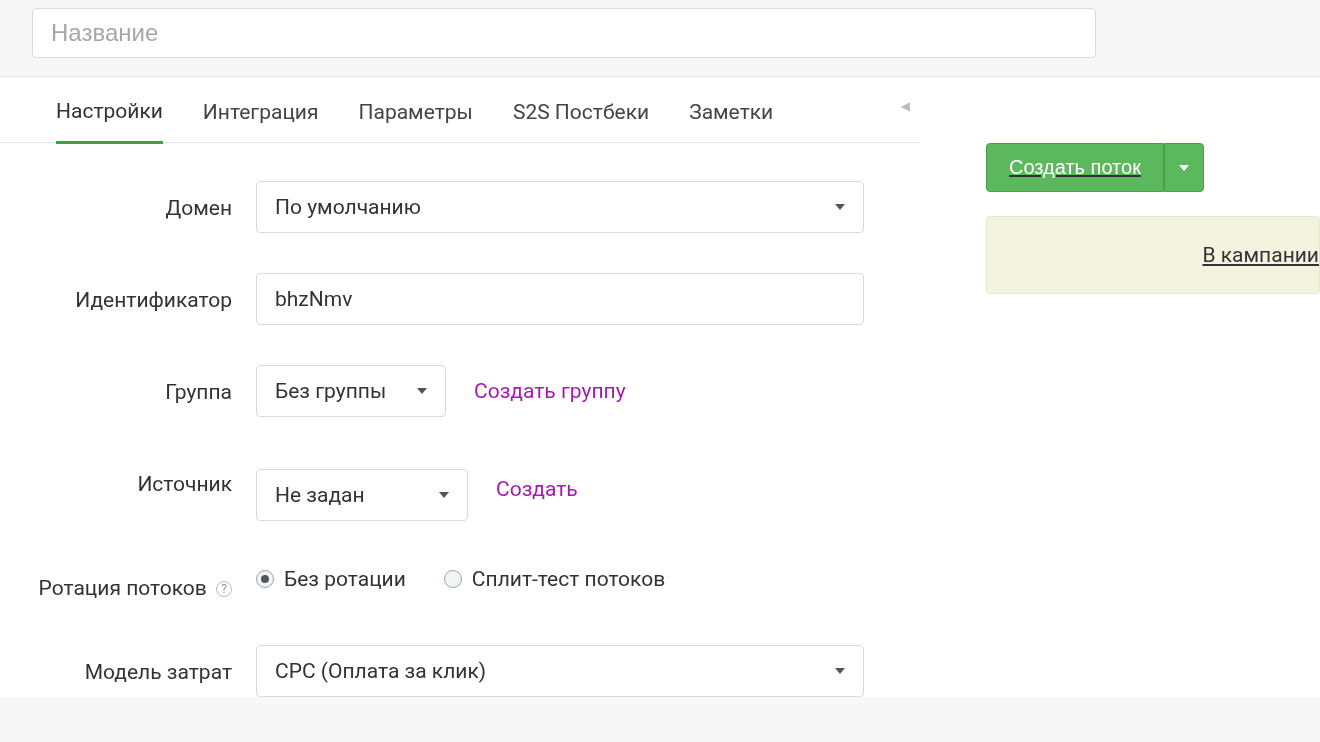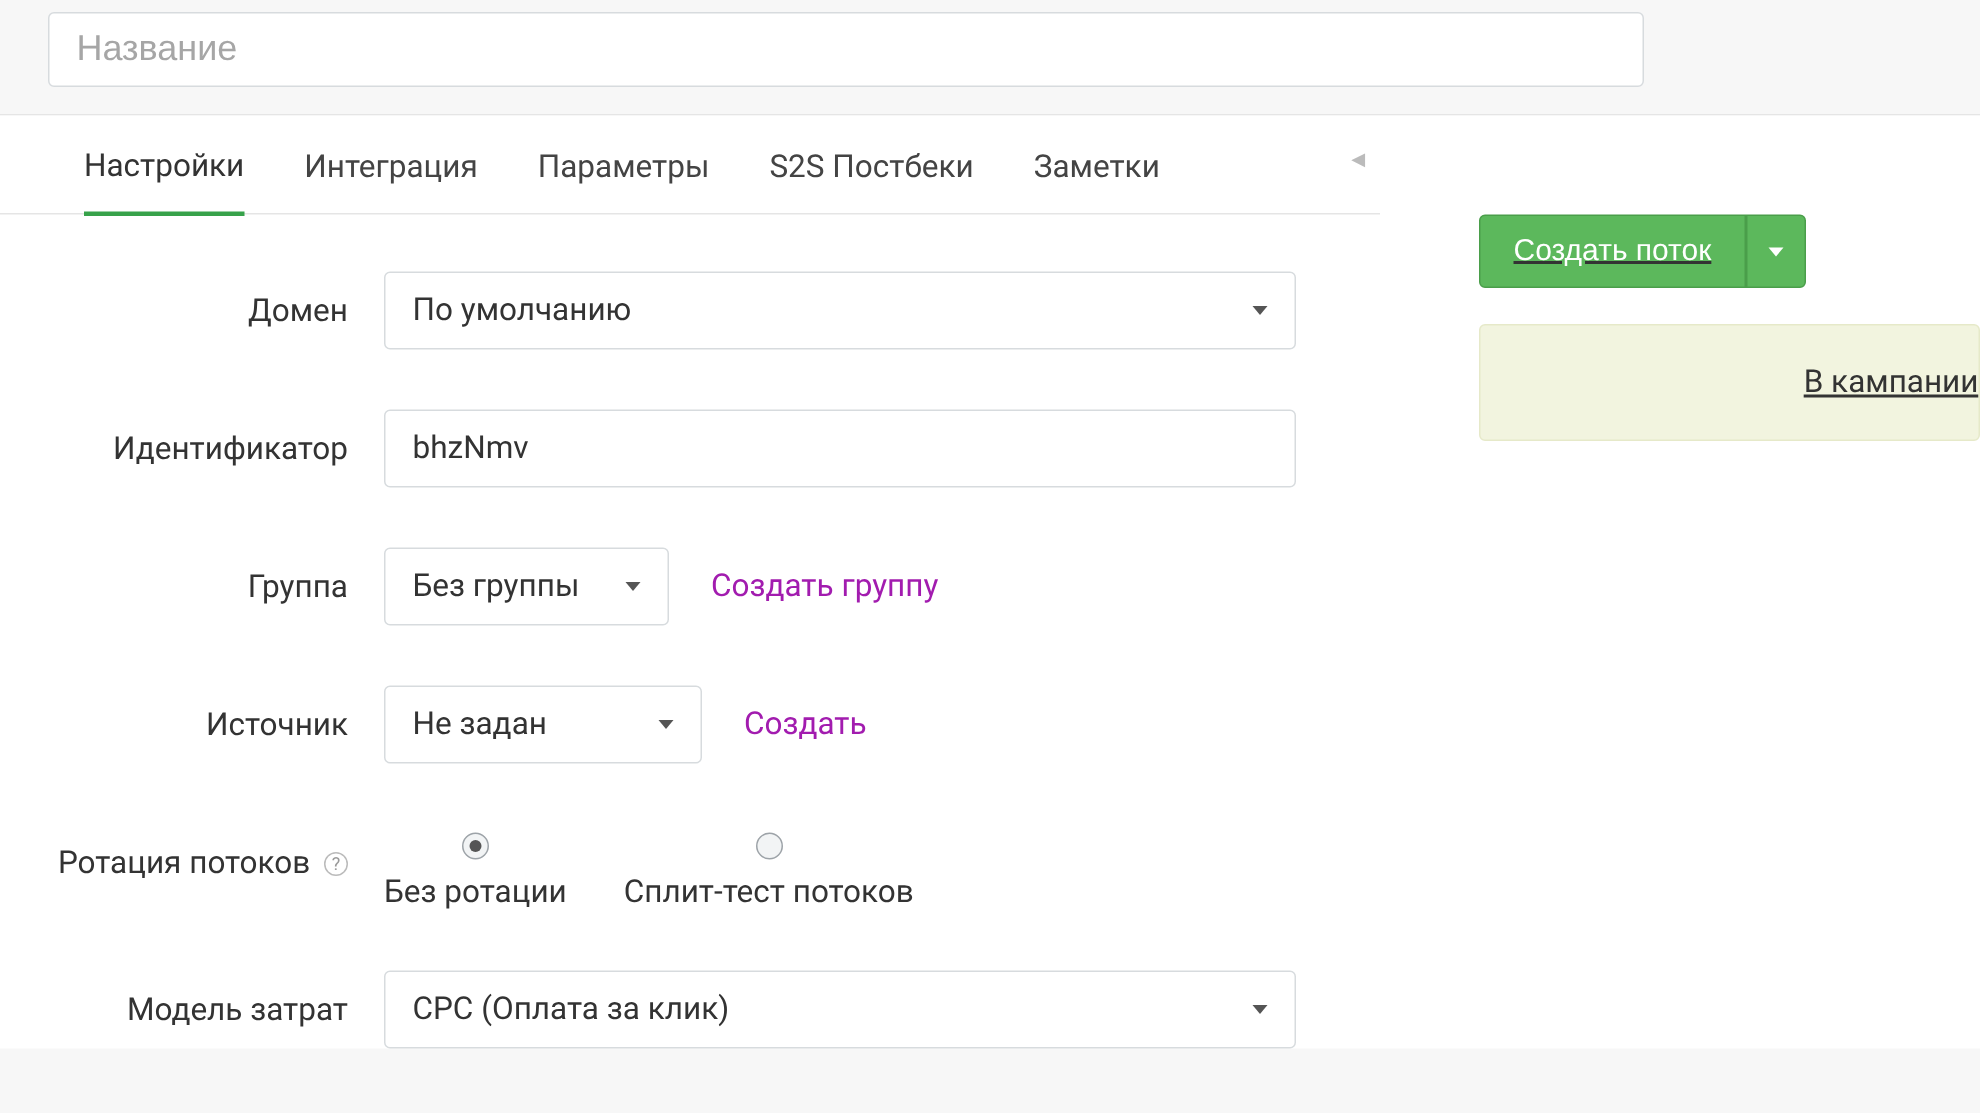--- a/index.html
+++ b/index.html
@@ -106,21 +106,21 @@
     font-size: 21px;
     color: #333;
     padding: 0 18px;
     display: flex;
     align-items: center;
     justify-content: space-between;
     cursor: pointer;
   }
   .select { min-width: 190px; }
   .select.full { width: 608px; }
-  .select.med { width: 212px; }
+  .select.med { width: 212px; margin-top: 12px; }
   .text-input {
     width: 608px;
     cursor: text;
     text-align: center;
   }
   .caret {
     margin-left: 18px;
     width: 0; height: 0;
     border-left: 5px solid transparent;
     border-right: 5px solid transparent;
@@ -136,21 +136,20 @@
     gap: 38px;
     padding-top: 6px;
   }
   .radio-option {
     display: flex;
     align-items: center;
     gap: 10px;
     cursor: pointer;
     font-size: 21px;
     color: #333;
-    flex-direction: column;
   }
   .radio-circle {
     width: 18px; height: 18px;
     border: 1px solid #9da3a8;
     border-radius: 50%;
     background: #f2f4f5;
     display: flex;
     align-items: center;
     justify-content: center;
   }

